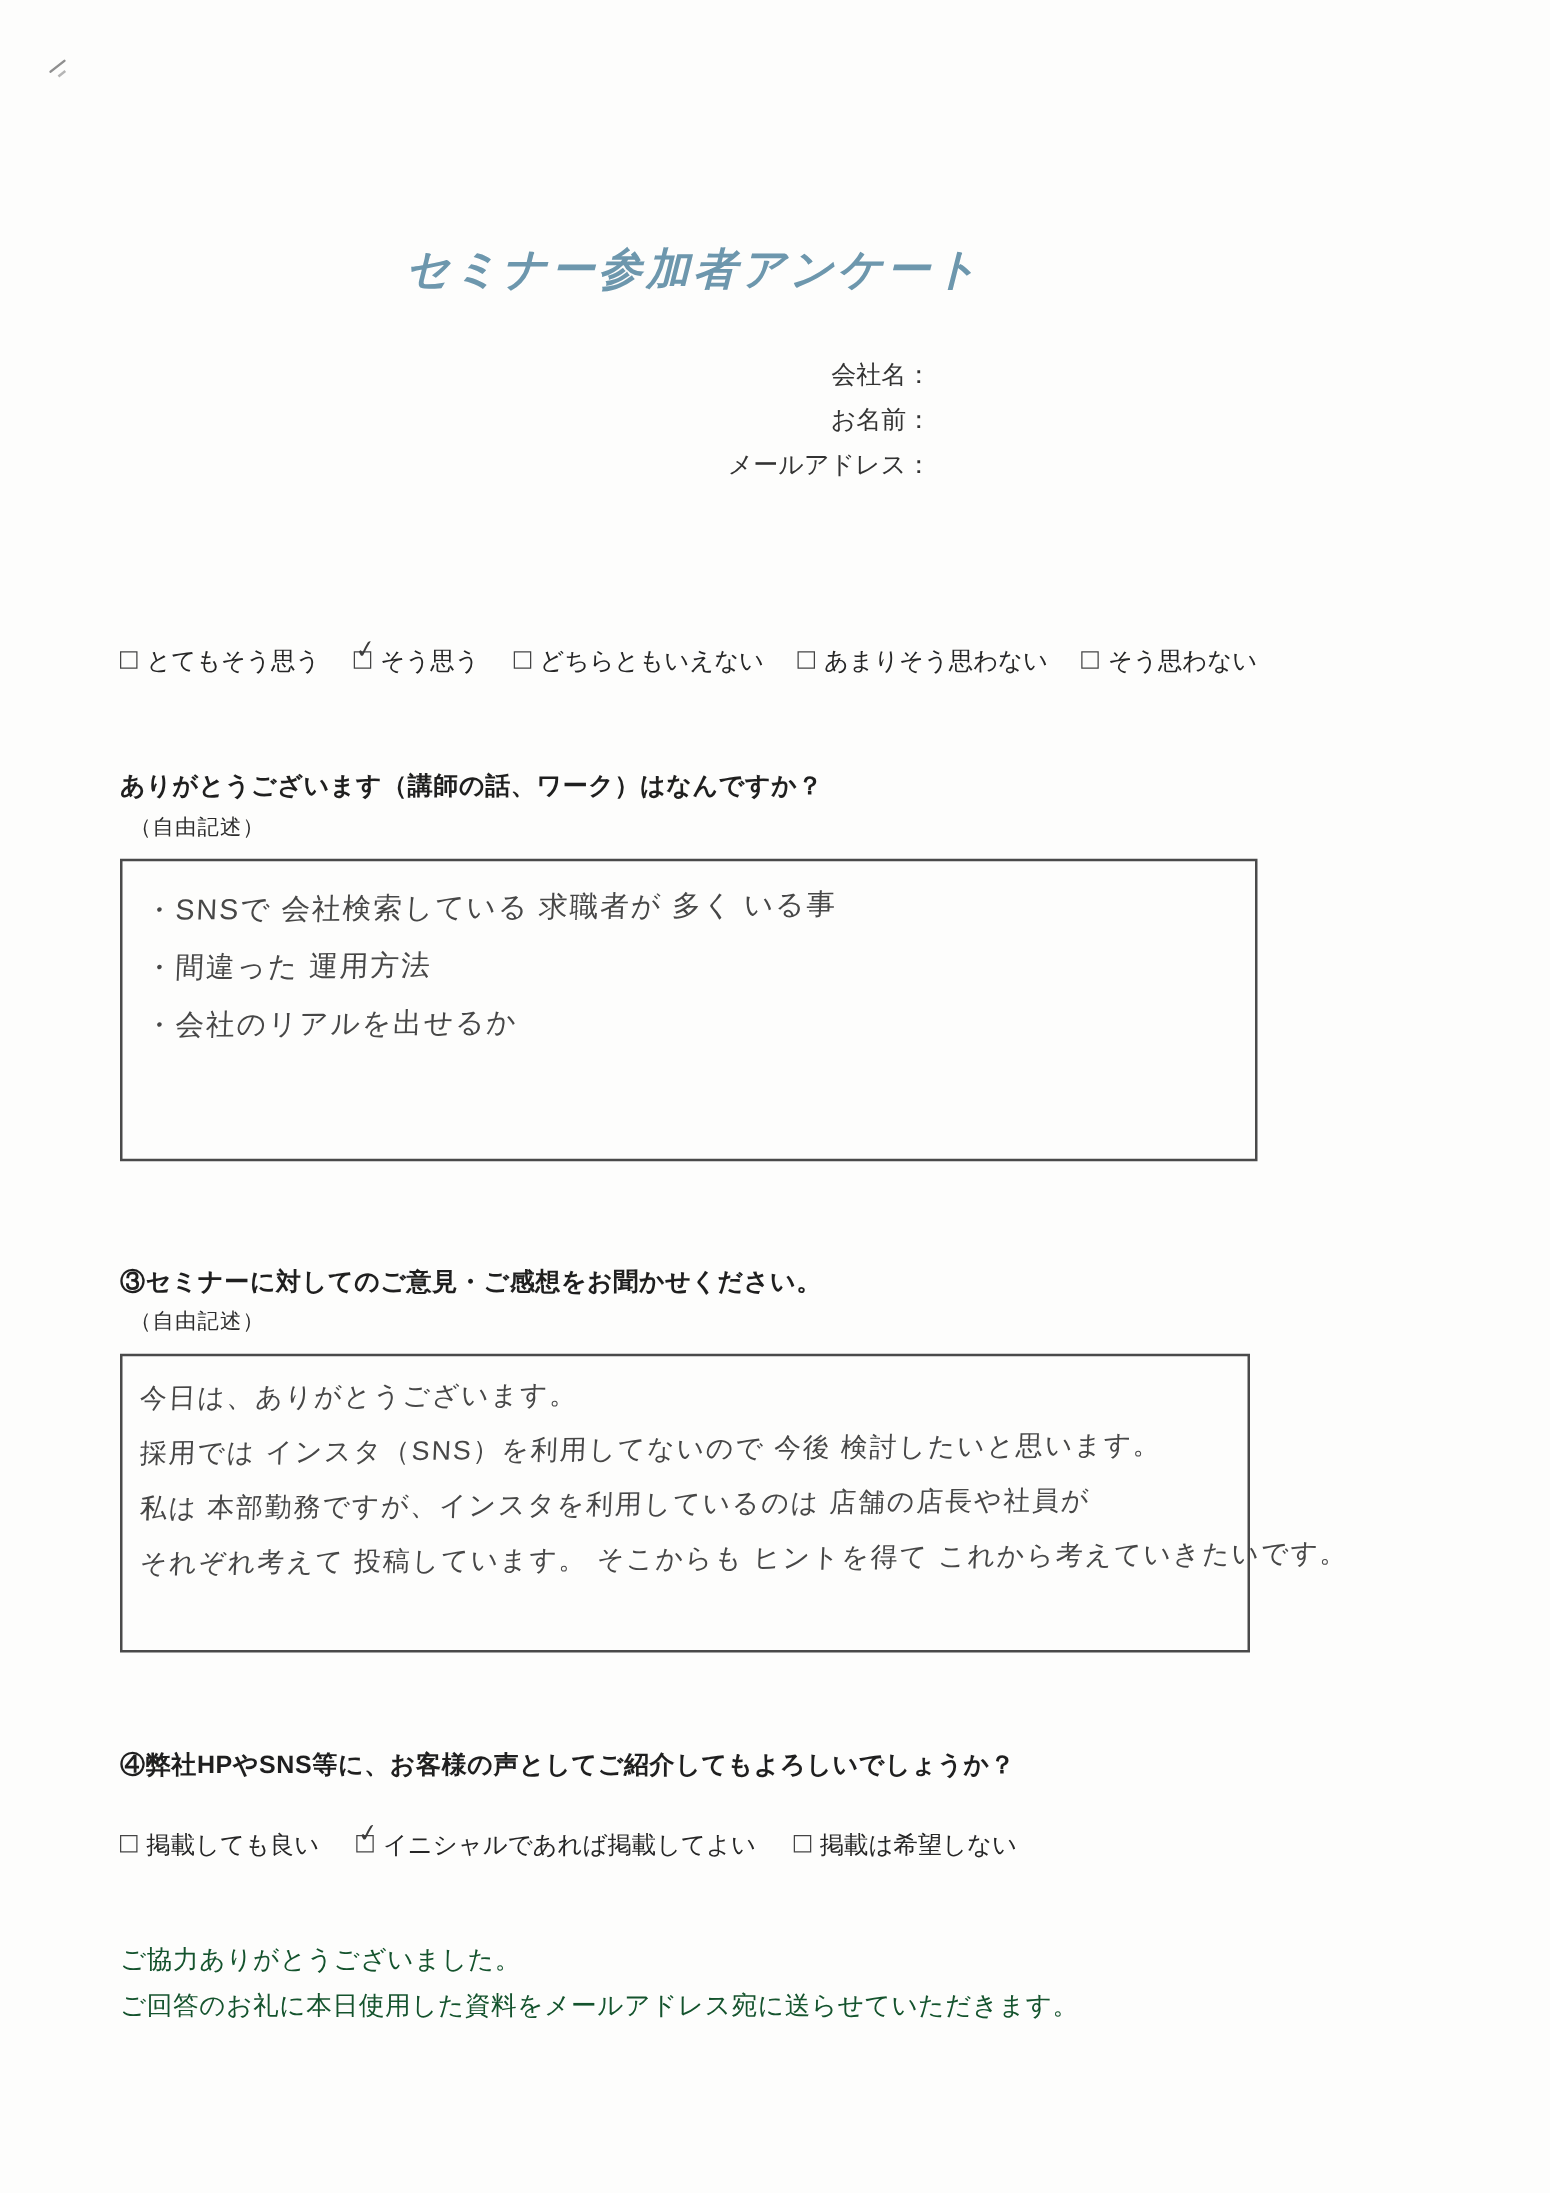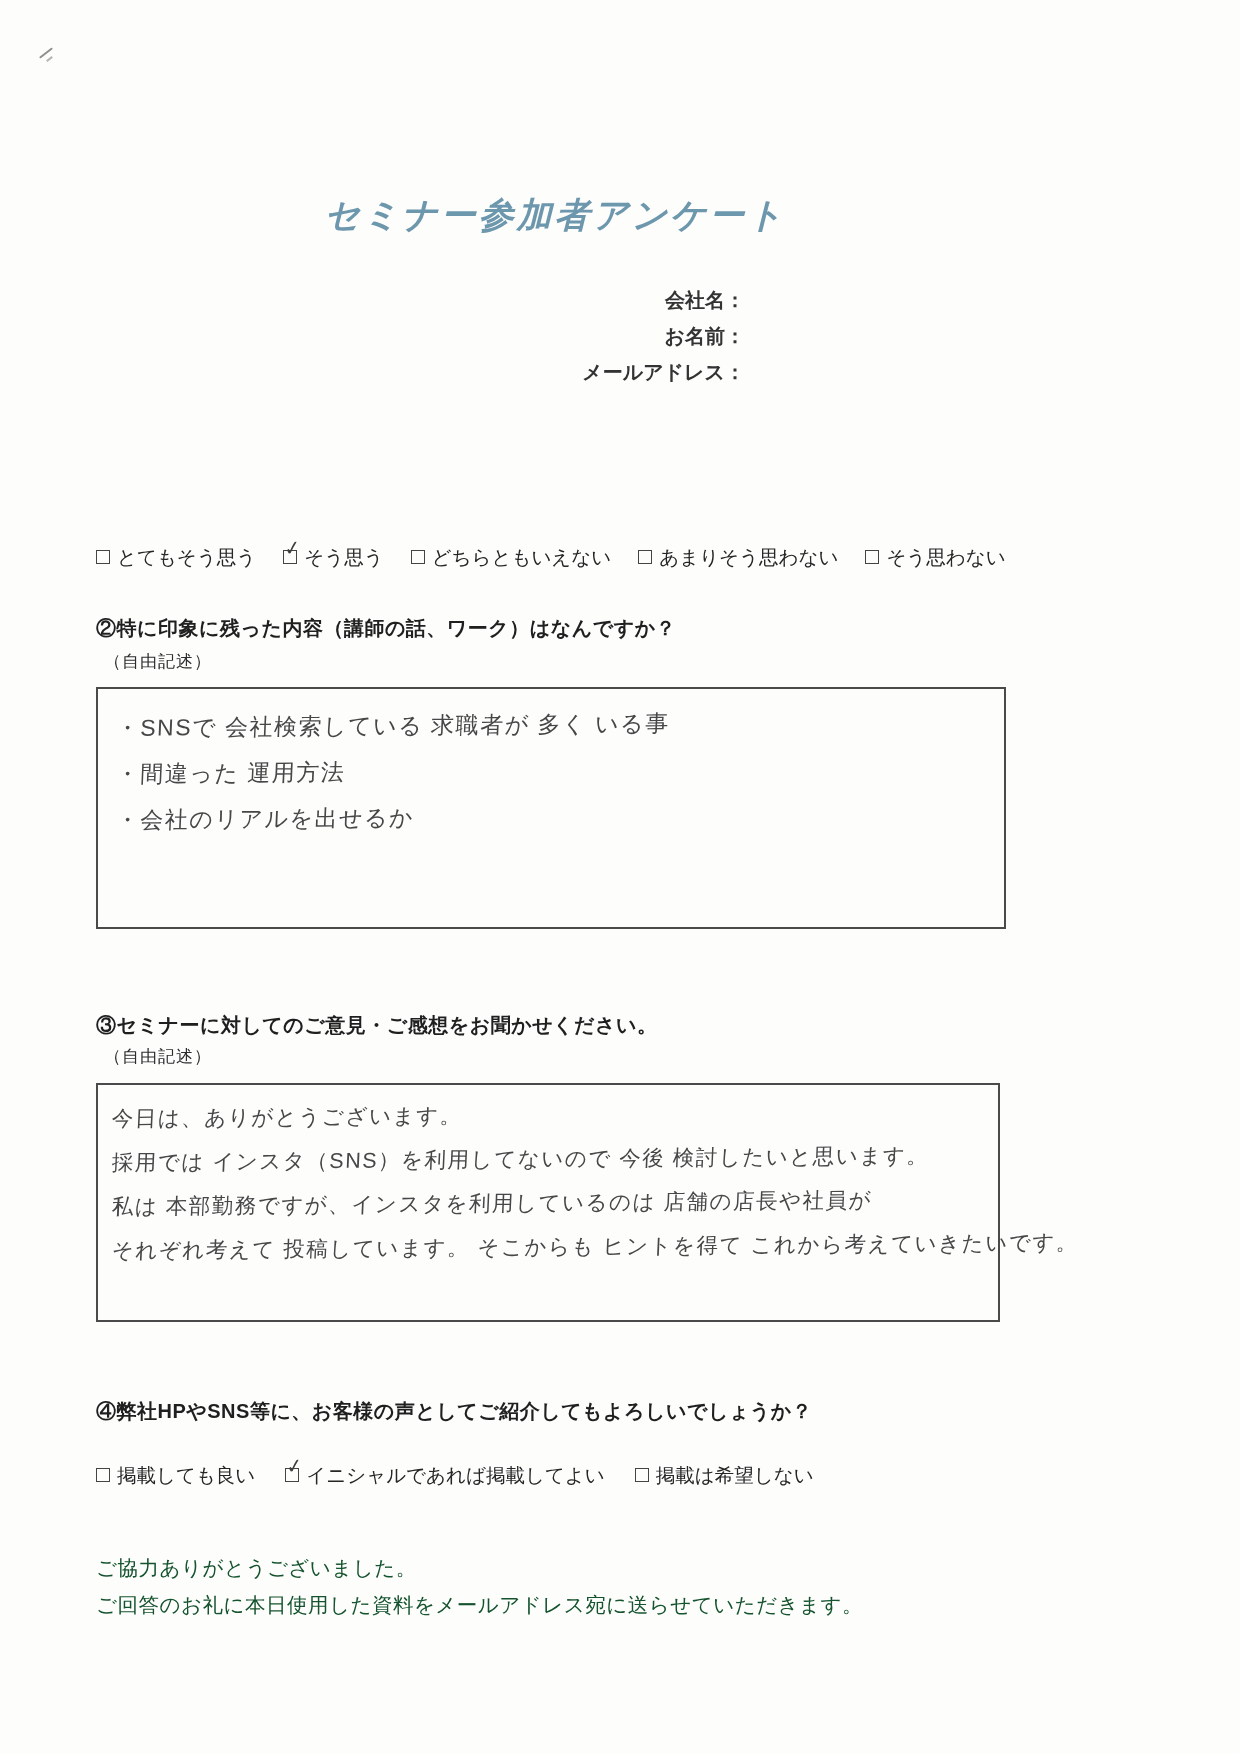--- a/index.html
+++ b/index.html
@@ -28,21 +28,21 @@
     font-family: "Liberation Sans", sans-serif;
     font-weight: bold; font-size: 35px; letter-spacing: 3px;
     color: #6d97ad;
     font-style: italic;
   }
 
   .info-block {
     position: absolute; left: 400px; top: 282px; width: 345px;
     text-align: right; font-size: 20px; color: #333;
   }
-  .info-line { height: 36px; line-height: 36px; font-weight: bold; }
+  .info-line { height: 36px; line-height: 36px; }
 
   .q-heading {
     position: absolute; left: 96px;
     font-family: "Liberation Sans", sans-serif;
     font-weight: bold; font-size: 20px; color: #1f1f1f;
     letter-spacing: 0.5px;
   }
   .q-note {
     position: absolute; left: 104px;
     font-size: 17px; color: #2c2c2c; letter-spacing: 1px;
@@ -98,21 +98,21 @@
   <div class="scan-artifact2"></div>
 
   <div class="title">セミナー参加者アンケート</div>
 
   <div class="info-block">
     <div class="info-line">会社名：</div>
     <div class="info-line">お名前：</div>
     <div class="info-line">メールアドレス：</div>
   </div>
 
-  <div class="options-row" style="top:544px;">
+  <div class="options-row" style="top:515px;">
     <span class="option">
       <span class="checkbox">
           <span class="checkmark"></span>
         </span>
       <span>とてもそう思う</span>
     </span>
     <span class="option">
       <span class="checkbox">
           <span class="checkmark">✓</span>
         </span>
@@ -131,21 +131,21 @@
       <span>あまりそう思わない</span>
     </span>
     <span class="option">
       <span class="checkbox">
           <span class="checkmark"></span>
         </span>
       <span>そう思わない</span>
     </span>
   </div>
 
-  <div class="q-heading" style="top:615px;">②特に印象に残った内容（講師の話、ワーク）はなんですか？</div>
+  <div class="q-heading" style="top:615px;">ありがとうございます（講師の話、ワーク）はなんですか？</div>
   <div class="q-note" style="top:650px;">（自由記述）</div>
   <div class="answer-box box-q2">
     <div class="hw-lines">
       <div class="handwriting">・SNSで 会社検索している 求職者が 多く いる事</div>
       <div class="handwriting">・間違った 運用方法</div>
       <div class="handwriting">・会社のリアルを出せるか</div>
     </div>
   </div>
 
   <div class="q-heading" style="top:1012px;">③セミナーに対してのご意見・ご感想をお聞かせください。</div>

